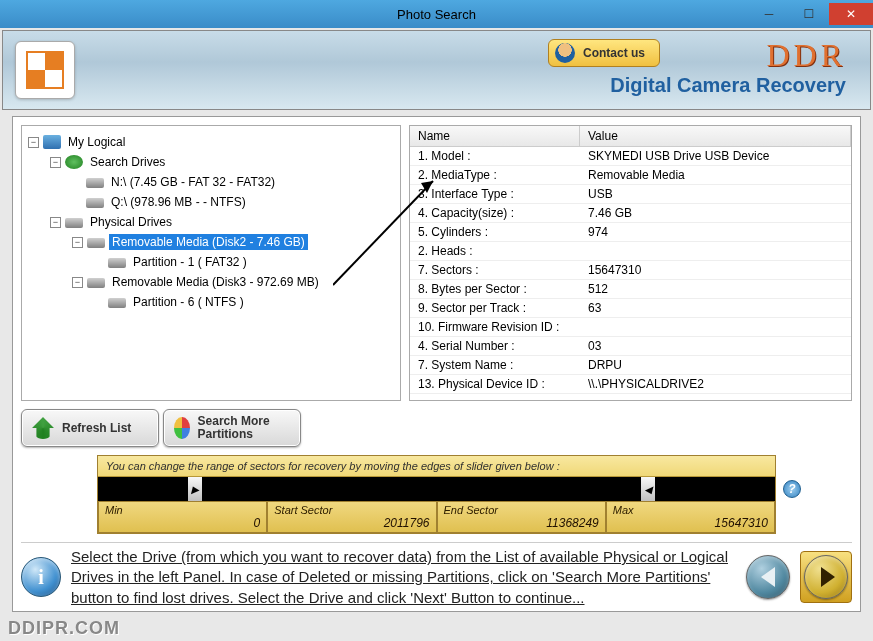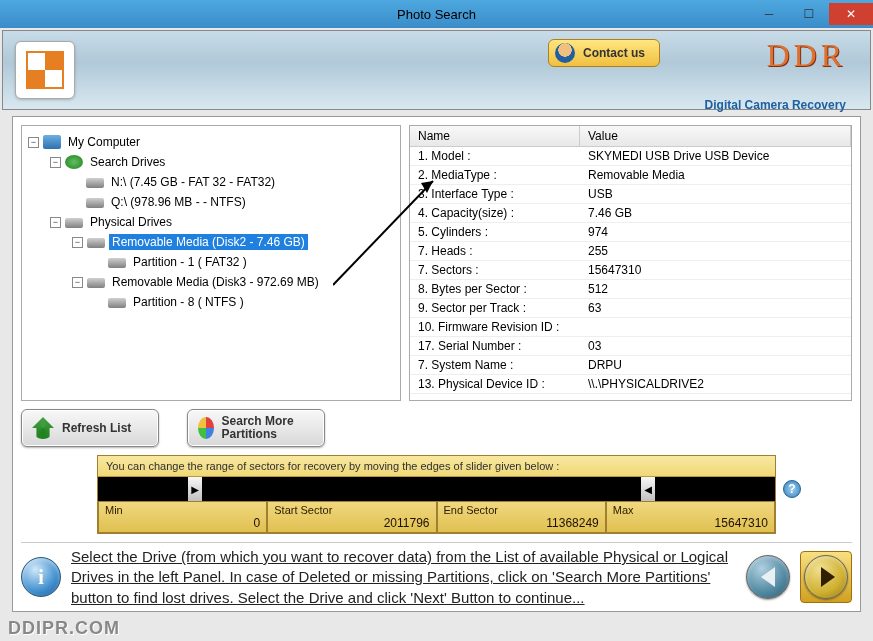--- a/index.html
+++ b/index.html
@@ -11,21 +11,21 @@
 .titlebar-btn { width: 40px; height: 22px; display: flex; align-items: center; justify-content: center; color: #333; cursor: pointer; }
 .titlebar-btn.close { background: #d04030; color: #fff; width: 44px; }
 
 .header { height: 80px; background: linear-gradient(#c8dce8, #b0c8d8 40%, #d8e8f0); border: 1px solid #888; margin: 2px; position: relative; display: flex; align-items: center; }
 .logo-box { width: 60px; height: 58px; background: #fff; border: 1px solid #aaa; border-radius: 6px; margin: 0 12px; display: flex; align-items: center; justify-content: center; box-shadow: 0 1px 3px rgba(0,0,0,0.2); }
 .logo-inner { width: 38px; height: 38px; background: repeating-conic-gradient(#e67e22 0 25%, #fff 0 50%); border: 2px solid #e67e22; }
 .contact-btn { position: absolute; right: 210px; top: 8px; height: 28px; padding: 0 14px 0 34px; background: linear-gradient(#ffe680, #f0c040); border: 1px solid #b08020; border-radius: 6px; display: flex; align-items: center; font-weight: bold; color: #333; cursor: pointer; }
 .contact-btn::before { content: ""; position: absolute; left: 6px; top: 3px; width: 20px; height: 20px; background: radial-gradient(circle at 50% 35%, #f0c080 40%, #2060a0 42%); border-radius: 50%; }
 .brand { position: absolute; right: 24px; top: 6px; text-align: right; }
 .brand-ddr { font-size: 32px; font-weight: normal; font-family: Georgia, serif; letter-spacing: 4px; color: #e07030; text-shadow: 1px 1px 0 #803010; }
-.brand-sub { font-size: 12px; color: #2060a0; font-weight: 600; margin-top: 24px; }
+.brand-sub { font-size: 20px; color: #2060a0; font-weight: 600; }
 
 .main-frame { margin: 6px 12px 0; background: #fff; border: 1px solid #999; padding: 8px; height: 496px; }
 
 .panels { display: flex; gap: 8px; position: relative; }
 .tree-panel { width: 380px; height: 276px; border: 1px solid #aaa; background: #fff; padding: 6px; overflow: hidden; }
 .tree-node { display: flex; align-items: center; height: 20px; white-space: nowrap; }
 .tree-spacer { display: inline-block; }
 .expander { width: 11px; height: 11px; border: 1px solid #888; background: #fff; display: inline-flex; align-items: center; justify-content: center; font-size: 9px; line-height: 1; margin-right: 4px; cursor: pointer; color: #444; }
 .tree-icon { width: 18px; height: 14px; margin-right: 4px; display: inline-block; }
 .ico-computer { background: linear-gradient(#6ab0e0,#3070b0); border-radius: 2px; }
@@ -38,27 +38,27 @@
 
 .prop-table { flex: 1; height: 276px; border: 1px solid #aaa; overflow: hidden; }
 .prop-header { display: flex; background: linear-gradient(#f8f8f8,#e8e8e8); border-bottom: 1px solid #ccc; }
 .prop-header div { padding: 3px 8px; border-right: 1px solid #ccc; }
 .prop-header .col-name { width: 170px; }
 .prop-header .col-value { flex: 1; }
 .prop-row { display: flex; border-bottom: 1px solid #eee; }
 .prop-row .col-name { width: 170px; padding: 2px 8px; }
 .prop-row .col-value { flex: 1; padding: 2px 8px; }
 
-.toolbar { display: flex; gap: 28px; margin: 8px 0; }
+.toolbar { display: flex; gap: 4px; margin: 8px 0; }
 .big-btn { width: 138px; height: 38px; background: linear-gradient(#f8f8f8,#d8d8d8); border: 1px solid #888; border-radius: 6px; display: flex; align-items: center; gap: 8px; padding: 0 10px; cursor: pointer; box-shadow: inset 0 0 0 1px #fff, 0 1px 2px rgba(0,0,0,0.3); font-weight: 600; color: #333; }
 .big-btn .btn-ico { width: 22px; height: 22px; }
 .ico-refresh { background: conic-gradient(#40a040, #208020, #40a040); border-radius: 50%; clip-path: polygon(50% 0,100% 50%,80% 50%,80% 100%,20% 100%,20% 50%,0 50%); }
 .ico-pie { background: conic-gradient(#e04040 0 25%, #4080e0 0 50%, #40c040 0 75%, #f0c040 0); border-radius: 50%; }
 
-.range-frame { margin: 0 76px; }
+.range-frame { margin: 0 76px; font-style: italic; }
 .range-box { background: linear-gradient(#f0d070,#d8b040); border: 1px solid #a08030; padding: 0; position: relative; }
 .range-hint { padding: 4px 8px; font-size: 11px; background: linear-gradient(#f8e8a0, #f0d878); color: #303030; border-bottom:1px solid #b89838;}
 .slider-track { height: 24px; background: #000; margin: 0; position: relative; display:flex;}
 .slider-seg { background:#000; }
 .slider-seg.left { width: 90px; }
 .slider-seg.mid { flex:1; }
 .slider-seg.right { width: 120px; }
 .slider-handle { width: 14px; height: 24px; background: linear-gradient(#f8f8f8,#c0c0c0); display:flex;align-items:center;justify-content:center;font-size:10px;cursor:pointer;}
 .range-values { display: flex; }
 .range-cell { flex: 1; border: 1px solid #a08030; padding: 2px 6px; background: linear-gradient(#f0d880,#e0c050); }
@@ -104,21 +104,21 @@
   </div>
 </div>
 
 <div class="main-frame">
 
   <div class="panels">
     <div class="tree-panel">
       <div class="tree-node">
           <span class="expander">−</span>
           <span class="tree-icon ico-computer"></span>
-          <span class="tree-label">My Computer</span>
+          <span class="tree-label">My Logical</span>
         </div>
       <div class="tree-node">
           <span class="tree-spacer" style="width:22px"></span>
           <span class="expander">−</span>
           <span class="tree-icon ico-globe"></span>
           <span class="tree-label">Search Drives</span>
         </div>
       <div class="tree-node">
           <span class="tree-spacer" style="width:58px"></span>
           <span class="tree-icon ico-drive"></span>
@@ -148,21 +148,21 @@
         </div>
       <div class="tree-node">
           <span class="tree-spacer" style="width:44px"></span>
           <span class="expander">−</span>
           <span class="tree-icon ico-drive"></span>
           <span class="tree-label">Removable Media (Disk3 - 972.69 MB)</span>
         </div>
       <div class="tree-node">
           <span class="tree-spacer" style="width:80px"></span>
           <span class="tree-icon ico-drive"></span>
-          <span class="tree-label">Partition - 8 ( NTFS )</span>
+          <span class="tree-label">Partition - 6 ( NTFS )</span>
         </div>
     </div>
 
     <svg class="arrow-svg" width="110" height="120">
       <line x1="0" y1="110" x2="100" y2="6" stroke="#000" stroke-width="2"></line>
       <polygon points="100,6 88,8 94,18" fill="#000"></polygon>
     </svg>
 
     <div class="prop-table">
       <div class="prop-header">
@@ -184,41 +184,40 @@
           </div>
           <div class="prop-row">
             <div class="col-name">4. Capacity(size) :</div>
             <div class="col-value">7.46 GB</div>
           </div>
           <div class="prop-row">
             <div class="col-name">5. Cylinders :</div>
             <div class="col-value">974</div>
           </div>
           <div class="prop-row">
-            <div class="col-name">7. Heads :</div>
-            <div class="col-value">255</div>
+            <div class="col-name">2. Heads :</div>
           </div>
           <div class="prop-row">
             <div class="col-name">7. Sectors :</div>
             <div class="col-value">15647310</div>
           </div>
           <div class="prop-row">
             <div class="col-name">8. Bytes per Sector :</div>
             <div class="col-value">512</div>
           </div>
           <div class="prop-row">
             <div class="col-name">9. Sector per Track :</div>
             <div class="col-value">63</div>
           </div>
           <div class="prop-row">
             <div class="col-name">10. Firmware Revision ID :</div>
             <div class="col-value"></div>
           </div>
           <div class="prop-row">
-            <div class="col-name">17. Serial Number :</div>
+            <div class="col-name">4. Serial Number :</div>
             <div class="col-value">03</div>
           </div>
           <div class="prop-row">
             <div class="col-name">7. System Name :</div>
             <div class="col-value">DRPU</div>
           </div>
           <div class="prop-row">
             <div class="col-name">13. Physical Device ID :</div>
             <div class="col-value">\\.\PHYSICALDRIVE2</div>
           </div>

